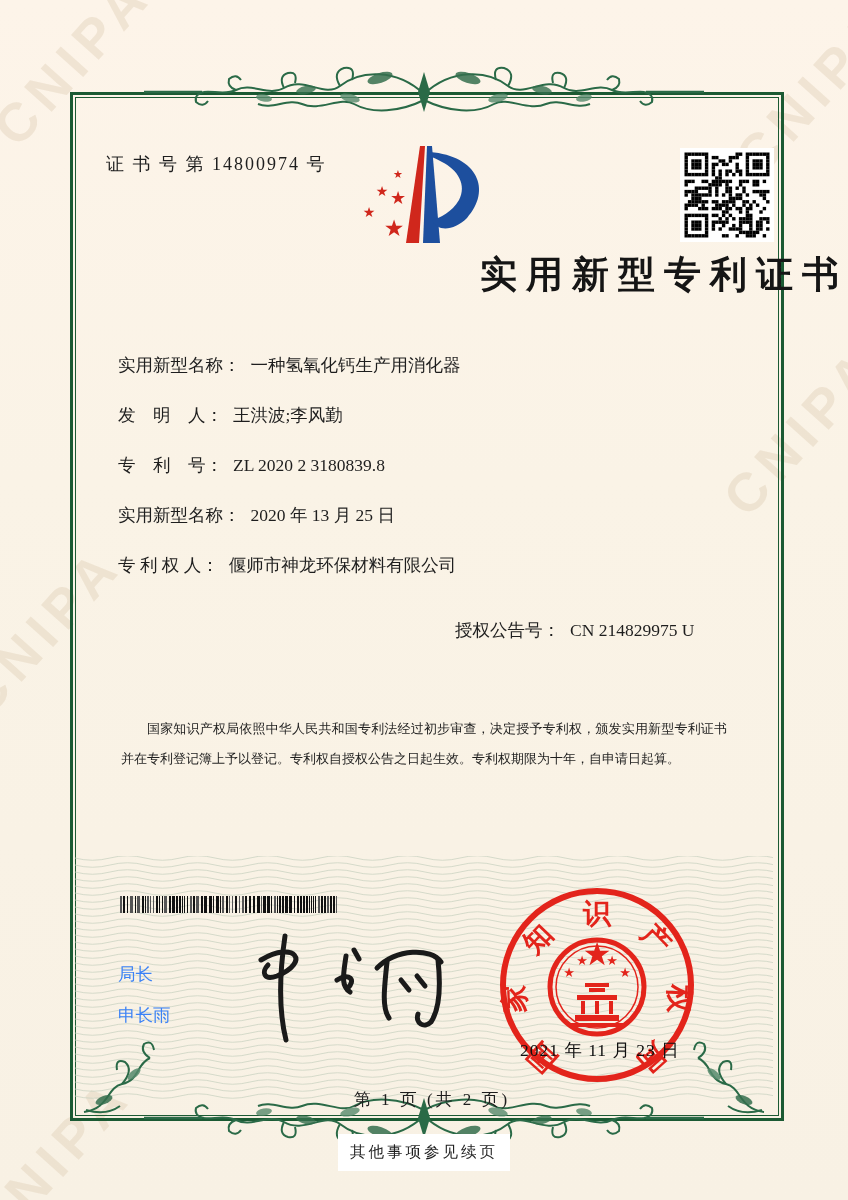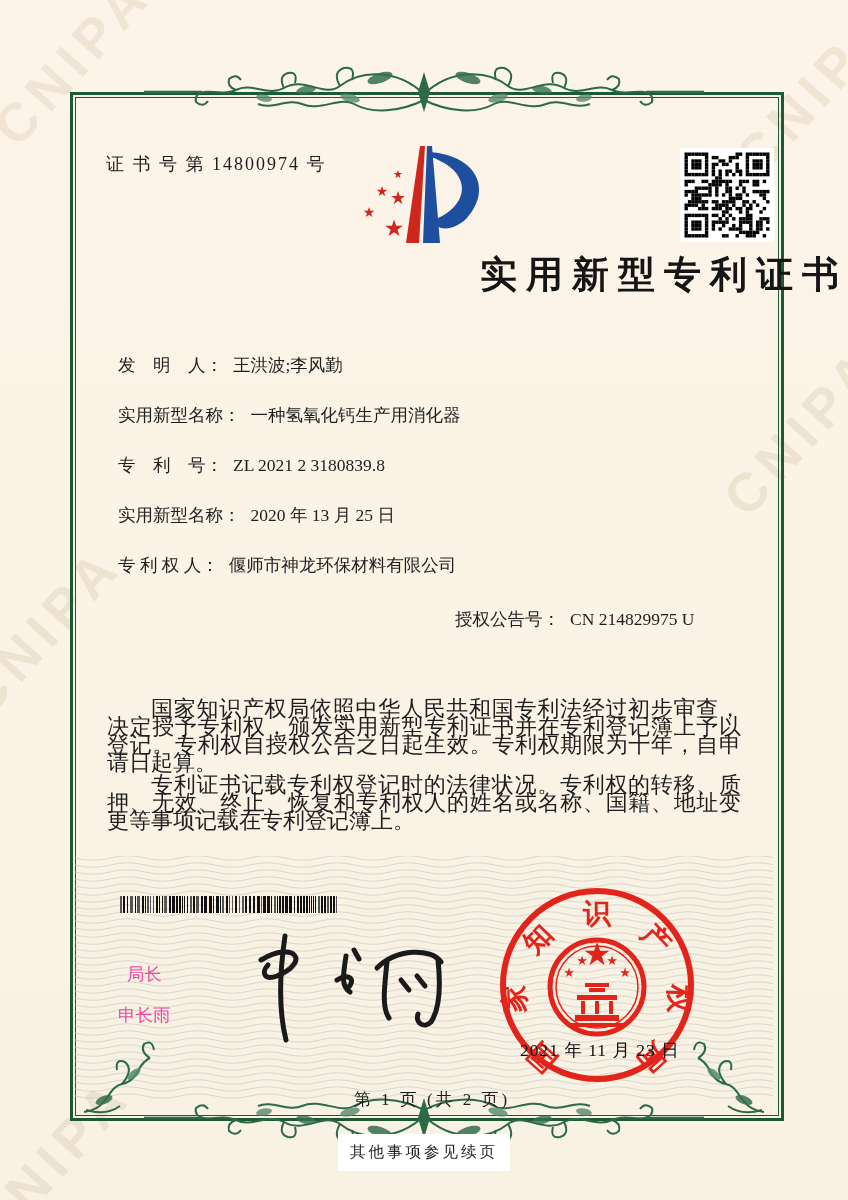--- a/index.html
+++ b/index.html
@@ -18,26 +18,26 @@
   .cert-number{position:absolute;left:106px;top:152px;font-size:18px;letter-spacing:2px;}
   .qr-wrap{position:absolute;left:680px;top:148px;width:94px;height:94px;background:#fff;}
   .logo{position:absolute;left:328px;top:130px;width:200px;height:120px;}
   .title{
     position:absolute;left:0;top:250px;width:100%;text-align:right;
     font-size:37px;font-weight:700;letter-spacing:9px;color:#151515;
   }
   .fields{position:absolute;left:118px;top:352px;width:640px;}
   .field-row{height:50px;line-height:26px;font-size:17.5px;position:relative;white-space:nowrap;}
   .f-value{margin-left:10px;}
-  .grant-2{position:absolute;left:337px;top:4px;text-align:right;}
+  .grant-2{position:absolute;left:337px;top:15px;text-align:right;}
   .paras{position:absolute;left:103px;top:696px;width:642px;}
-  .paras p{margin:4px;text-indent:2em;font-size:22px;line-height:18px;text-align:justify;}
+  .paras p{margin:18px;text-indent:2em;font-size:13px;line-height:30px;text-align:justify;}
   .barcode{position:absolute;left:120px;top:896px;}
   .waves{position:absolute;left:75px;top:856px;pointer-events:none;}
-  .signer{position:absolute;left:118px;top:962px;font-family:"Liberation Sans","DejaVu Sans",sans-serif;font-size:17.5px;color:#ec4899;text-align:center;}
+  .signer{position:absolute;left:118px;top:962px;font-family:"Liberation Sans","DejaVu Sans",sans-serif;font-size:17.5px;color:#3b82f6;}
   .signer .s-title{margin-bottom:17px;}
   .signature{position:absolute;left:225px;top:928px;}
   .seal{position:absolute;left:495px;top:883px;}
   .seal-date{position:absolute;left:520px;top:1038px;width:200px;font-size:17.5px;color:#101010;letter-spacing:1px;}
   .page-num{position:absolute;left:0;top:1088px;width:100%;text-align:center;font-size:17px;letter-spacing:3px;padding-left:8px;}
   .cont-note{
     position:absolute;left:50%;top:1134px;transform:translateX(-50%);
     background:#ffffff;padding:8px 12px;font-size:15.5px;letter-spacing:3px;
   }
   .flourish{position:absolute;pointer-events:none;}
@@ -470,42 +470,41 @@
       <rect x="69.1" y="86.1" width="3.4" height="3.4" fill="#000"></rect>
       <rect x="72.5" y="86.1" width="3.4" height="3.4" fill="#000"></rect>
       <rect x="82.7" y="86.1" width="3.4" height="3.4" fill="#000"></rect>
     </svg>
 </div>
 
 <div class="title">实用新型专利证书</div>
 
 <div class="fields">
   <div class="field-row">
+    <span class="f-label">实用新型名称：</span><span class="f-value">一种氢氧化钙生产用消化器</span>
+  </div>
+  <div class="field-row">
     <span class="f-label">发　明　人：</span><span class="f-value">王洪波;李风勤</span>
   </div>
   <div class="field-row">
-    <span class="f-label">实用新型名称：</span><span class="f-value">一种氢氧化钙生产用消化器</span>
-  </div>
-  <div class="field-row">
-    <span class="f-label">专　利　号：</span><span class="f-value">ZL 2021 2 3180839.8</span>
+    <span class="f-label">专　利　号：</span><span class="f-value">ZL 2020 2 3180839.8</span>
   </div>
   <div class="field-row">
     <span class="f-label">实用新型名称：</span><span class="f-value">2020 年 13 月 25 日</span>
   </div>
   <div class="field-row">
     <span class="f-label">专 利 权 人：</span><span class="f-value">偃师市神龙环保材料有限公司</span>
   </div>
   <div class="field-row">
     <span class="grant-2"><span class="f-label">授权公告号：</span><span class="f-value">CN 214829975 U</span></span>
   </div>
 </div>
 
 <div class="paras">
   <p>国家知识产权局依照中华人民共和国专利法经过初步审查，决定授予专利权，颁发实用新型专利证书并在专利登记簿上予以登记。专利权自授权公告之日起生效。专利权期限为十年，自申请日起算。</p>
-  <p>专利证书记载专利权登记时的法律状况。专利权的转移、质押、无效、终止、恢复和专利权人的姓名或名称、国籍、地址变更等事项记载在专利登记簿上。</p>
 </div>
 
 <svg class="barcode" id="barcode" width="222" height="17" viewBox="0 0 222 17">
     <rect x="0" y="0" width="2" height="17" fill="#555"></rect>
     <rect x="3" y="0" width="2" height="17" fill="#111"></rect>
     <rect x="7" y="0" width="1" height="17" fill="#111"></rect>
     <rect x="10" y="0" width="3" height="17" fill="#555"></rect>
     <rect x="15" y="0" width="1" height="17" fill="#111"></rect>
     <rect x="17" y="0" width="3" height="17" fill="#555"></rect>
     <rect x="22" y="0" width="2" height="17" fill="#111"></rect>

